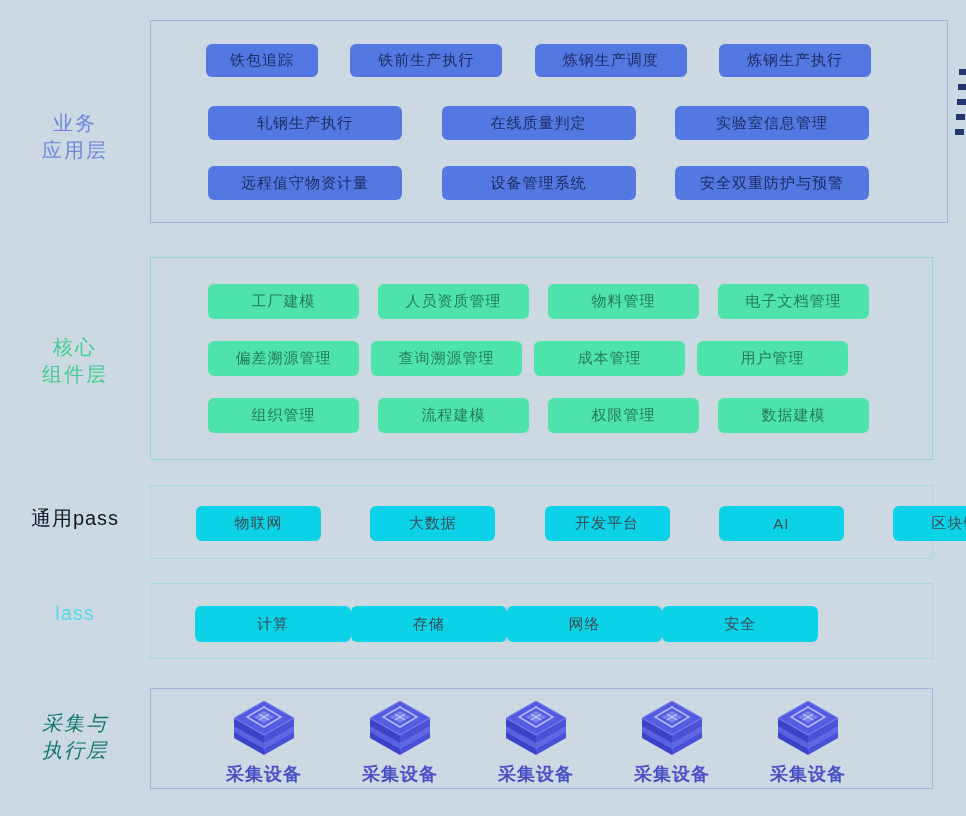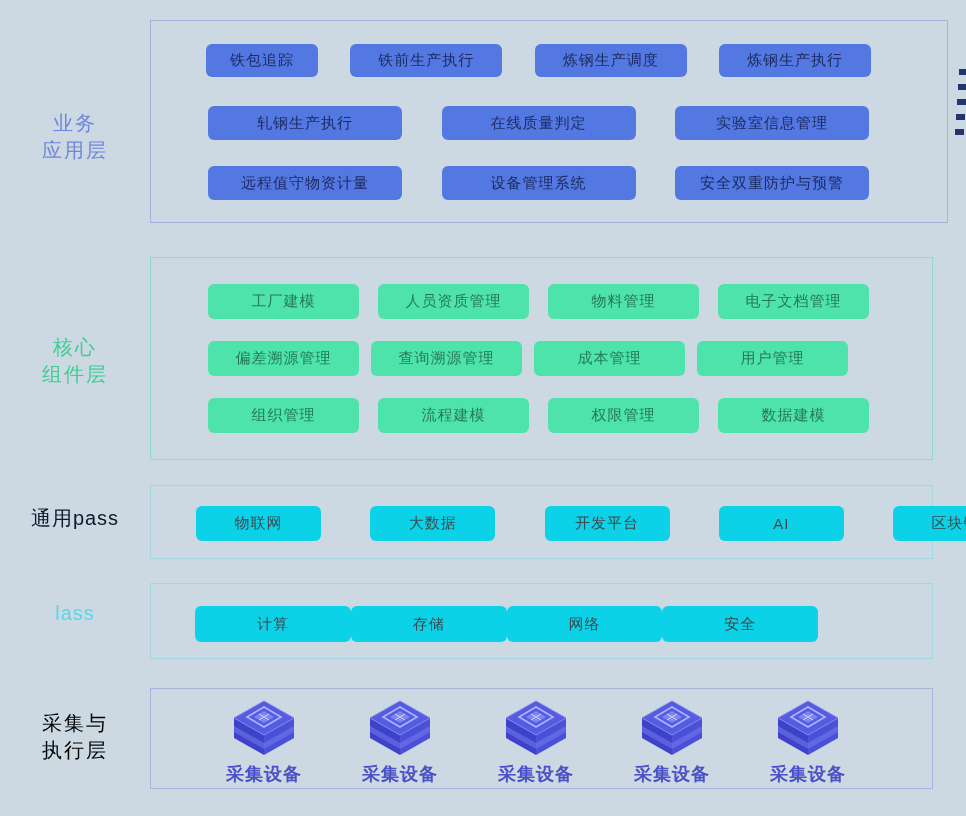--- a/index.html
+++ b/index.html
@@ -53,21 +53,21 @@
   .device-label{margin-top:4px;font-size:18px;font-weight:bold;letter-spacing:1px;color:#4a50c8;}
 
   .side-label{
     position:absolute;left:0;width:150px;text-align:center;
     font-size:20px;line-height:27px;letter-spacing:2px;
   }
   .side-label.l0{top:110px;color:#7085dd;}
   .side-label.l1{top:334px;color:#3ecd92;}
   .side-label.l2{top:505px;color:#0f172a;letter-spacing:1px;}
   .side-label.l3{top:600px;color:#58d7ea;letter-spacing:1px;}
-  .side-label.l4{top:710px;color:#000000;}
+  .side-label.l4{top:710px;color:#0f766e;font-style:italic;}
 
   .sq{position:absolute;width:9px;height:6px;background:#22356f;}
   .sq:nth-child(1){left:959px;top:69px;}
   .sq:nth-child(2){left:958px;top:84px;}
   .sq:nth-child(3){left:957px;top:99px;}
   .sq:nth-child(4){left:956px;top:114px;}
   .sq:nth-child(5){left:955px;top:129px;}
 </style>
 </head>
 <body>

